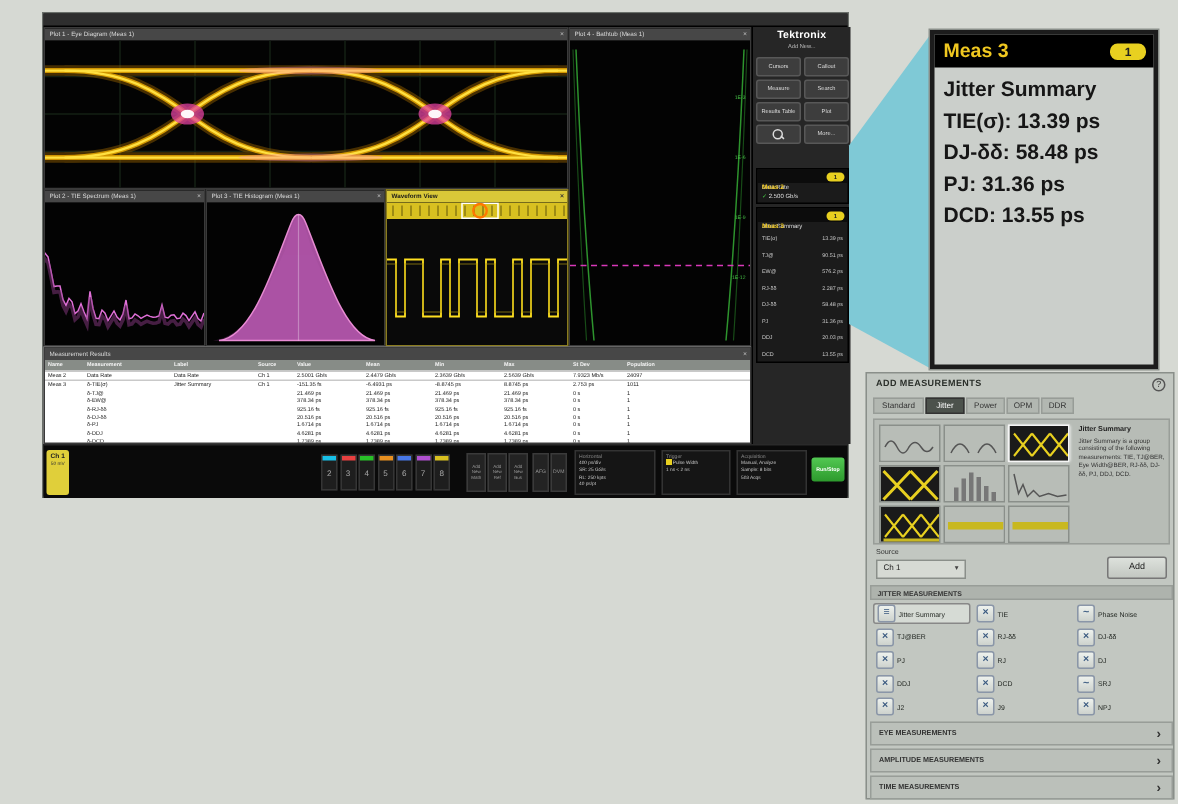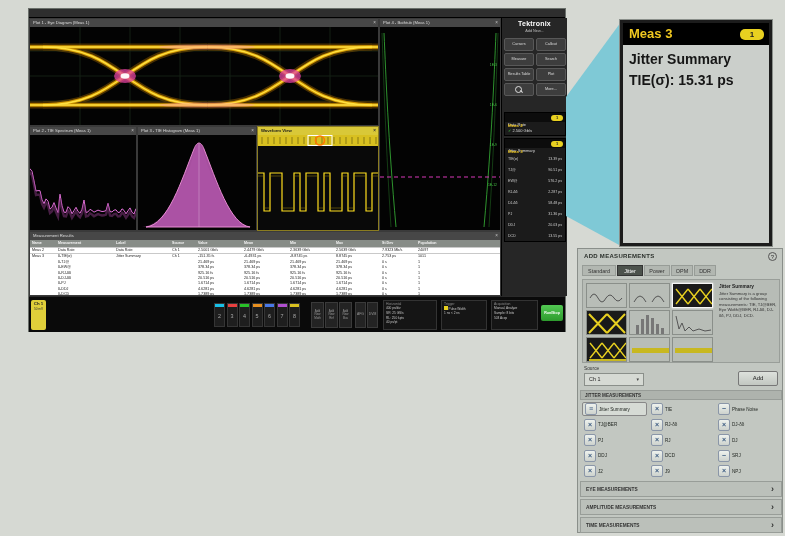--- a/index.html
+++ b/index.html
@@ -527,21 +527,24 @@
     <polygon points="566,97 621,22 621,246 566,216" fill="#7fc9d6"></polygon>
   </svg>
 
   <div id="callout">
     <div id="callout-header">
       <span id="callout-title">Meas 3</span>
       <span id="callout-pill">1</span>
     </div>
     <div id="callout-lines">
         <div class="co-line">Jitter Summary</div>
-        <div class="co-line">TIE(σ): 15.31 ps</div>
+        <div class="co-line">TIE(σ): 13.39 ps</div>
+        <div class="co-line">DJ-δδ: 58.48 ps</div>
+        <div class="co-line">PJ: 31.36 ps</div>
+        <div class="co-line">DCD: 13.55 ps</div>
       </div>
   </div>
 
   <div id="am-panel">
     <div id="am-title">ADD MEASUREMENTS</div>
     <div id="am-help">?</div>
     <div id="am-tabs">
         <div class="am-tab" style="left: 4px; width: 34px;">Standard</div>
         <div class="am-tab active" style="left: 39px; width: 26px;">Jitter</div>
         <div class="am-tab" style="left: 66px; width: 26px;">Power</div>

